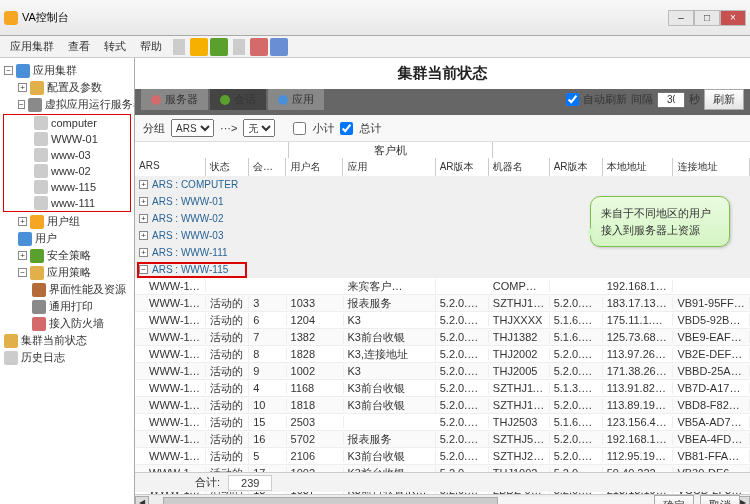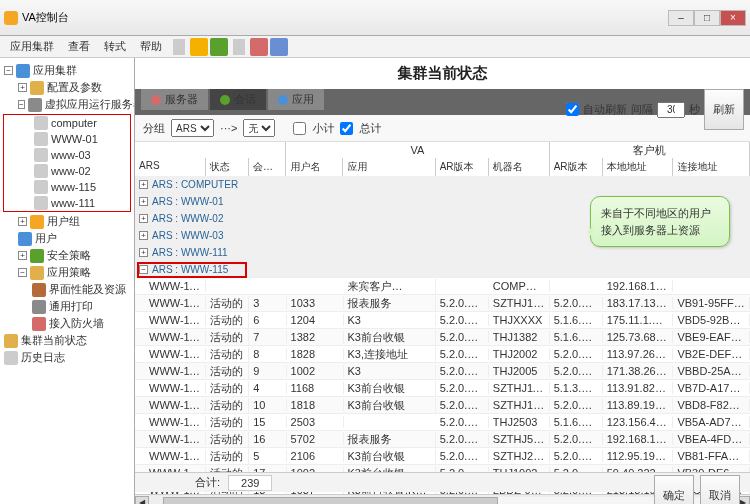--- a/index.html
+++ b/index.html
@@ -23,21 +23,21 @@
 .lvl1{padding-left:2px}.lvl2{padding-left:16px}.lvl3{padding-left:30px}
 .redbox{border:1px solid #d00;margin:1px}
 .content{flex:1;background:#fff;position:relative;overflow:hidden}
 .page-title{text-align:center;font-size:15px;font-weight:bold;padding:6px 0;color:#222}
 .tabs{display:flex;align-items:flex-start;background:#666;height:26px;padding:0 6px}
 .tab{background:#888;color:#fff;padding:3px 10px;margin-right:2px;display:flex;align-items:center;gap:4px;font-size:11px}
 .tab.active{background:#444}
 .tab .dot{width:10px;height:10px;border-radius:50%}
 .tabs-right{margin-left:auto;display:flex;align-items:center;gap:4px;color:#fff;font-size:11px}
 .tabs-right input[type=text]{width:28px;height:16px;font-size:10px;padding:0 8px}
-.btn{background:linear-gradient(#fdfdfd,#e5e5e5);border:1px solid #aaa;padding:12px 8px;font-size:11px;cursor:pointer}
+.btn{background:linear-gradient(#fdfdfd,#e5e5e5);border:1px solid #aaa;padding:2px 8px;font-size:11px;cursor:pointer}
 .filterbar{display:flex;align-items:center;gap:6px;padding:4px 8px;background:#f8f8f8;border-bottom:1px solid #ddd;font-size:11px}
 .filterbar select{font-size:10px;height:18px}
 .filterbar input[type=checkbox]{vertical-align:middle}
 .grid-wrap{position:relative;height:368px;overflow:hidden}
 .gh-top{display:flex;height:16px}
 .gh-top div{border-right:1px solid #ccc;text-align:center;line-height:16px}
 .gh-bot{display:flex;height:18px}
 .gh-bot div{border-right:1px solid #ccc;padding:2px 4px;overflow:hidden;white-space:nowrap;text-overflow:ellipsis;font-size:10px}
 .col-ars{width:72px}.col-stat{width:44px}.col-sess{width:38px}.col-user{width:58px}.col-app{width:94px}.col-aver{width:54px}.col-mach{width:62px}.col-arv{width:54px}.col-local{width:72px}.col-conn{width:78px}
 .grid-body{overflow-y:auto;overflow-x:auto;height:318px}
@@ -204,21 +204,20 @@
       <span style="width:6px"></span>
       <input type="checkbox" style="">
         <span>小计</span>
       <input type="checkbox" checked="" style="">
         <span>总计</span>
     </div>
 
     <div class="grid-wrap">
       <div class="gh-top">
         <div style="width:154px"></div>
-        <div style="width:268px">VA</div>
         <div style="width:204px">客户机</div>
       </div>
       <div class="gh-bot">
         <div class="col-ars">ARS</div>
         <div class="col-stat">状态</div>
         <div class="col-sess">会话号</div>
         <div class="col-user">用户名</div>
         <div class="col-app">应用</div>
         <div class="col-aver">AR版本</div>
         <div class="col-mach">机器名</div>

